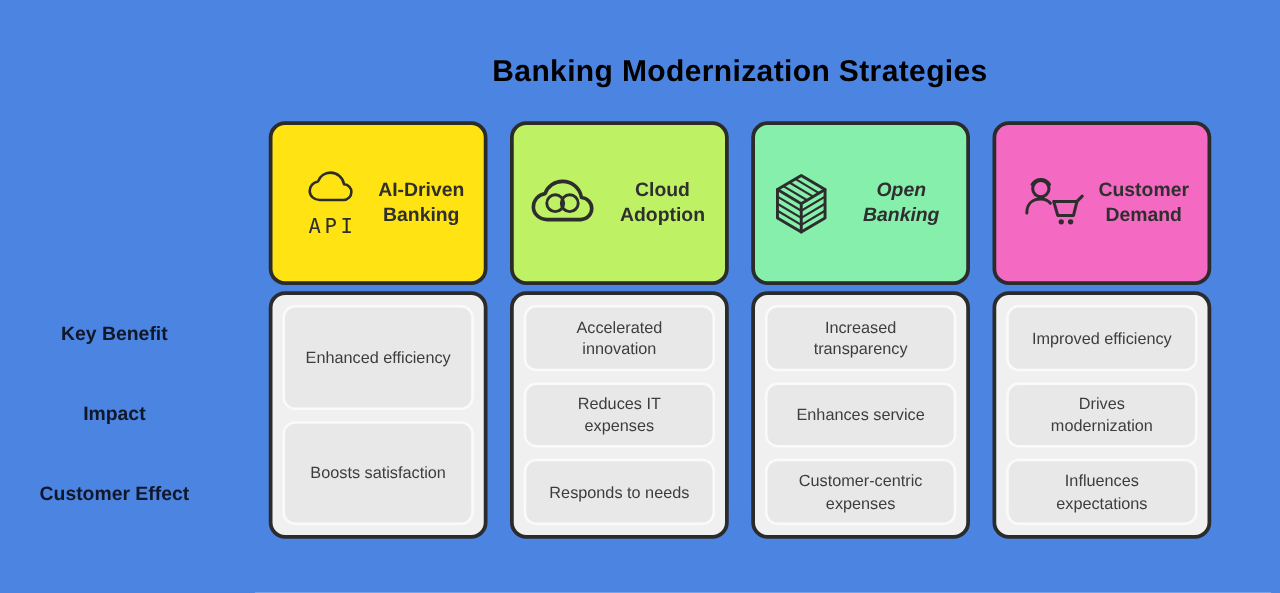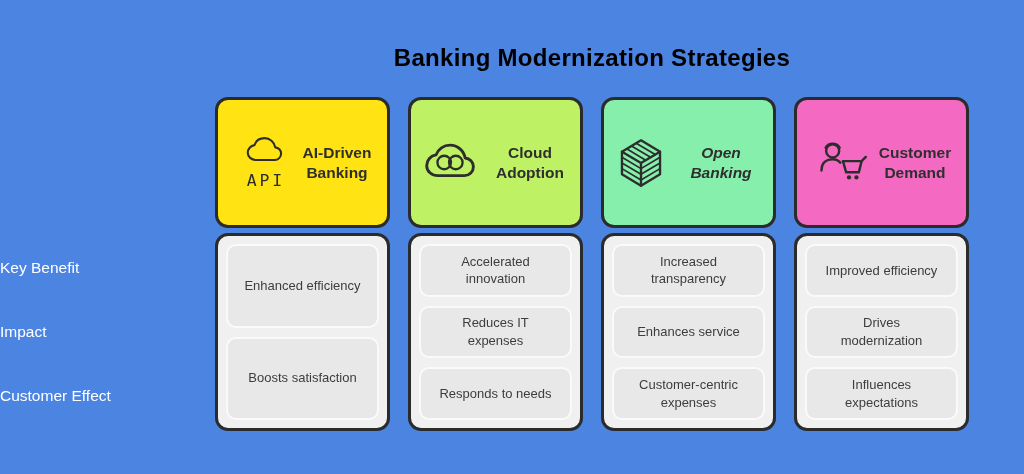--- a/index.html
+++ b/index.html
@@ -35,22 +35,22 @@
     display:flex; flex-direction:column; gap:9px;
   }
   .cell {
     flex:1; box-sizing:border-box;
     background:#E8E8E8; border:2px solid #FAFAFA; border-radius:10px;
     display:flex; align-items:center; justify-content:center;
     text-align:center; font-size:13px; color:#3D3D3D; line-height:1.35;
     white-space:pre-line; padding:2px 10px;
   }
   .row-label {
-    position:absolute; left:0; width:183px; text-align:left;
-    color:#ffffff; font-weight:400; font-size:15.5px; line-height:20px;
+    position:absolute; left:0; width:183px; text-align:center;
+    color:#0f172a; font-weight:700; font-size:15.5px; line-height:20px;
   }
   .row-label.r0 { top:258px; }
   .row-label.r1 { top:322px; }
   .row-label.r2 { top:386px; }
   .icon svg { display:block; }
 </style>
 </head>
 <body>
 
 <div class="canvas" style="background: rgb(76, 132, 226);">

